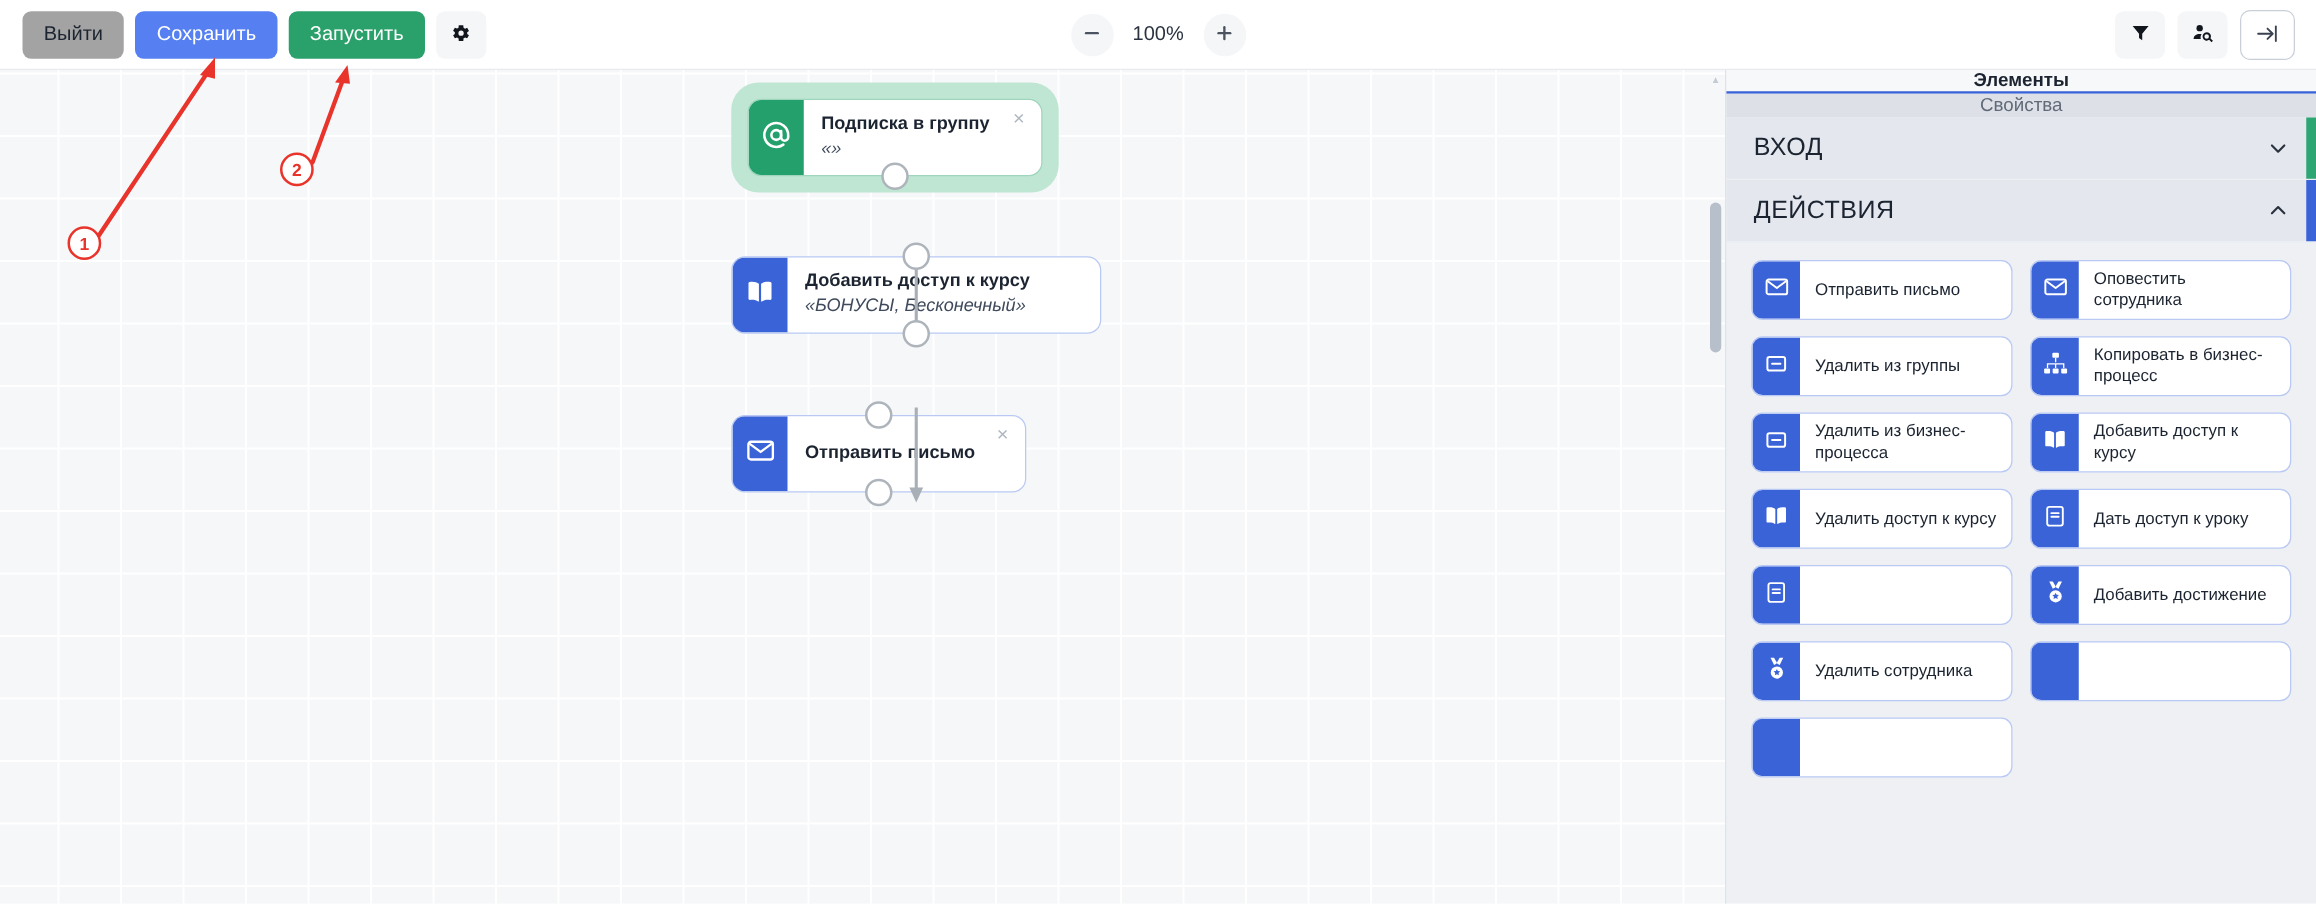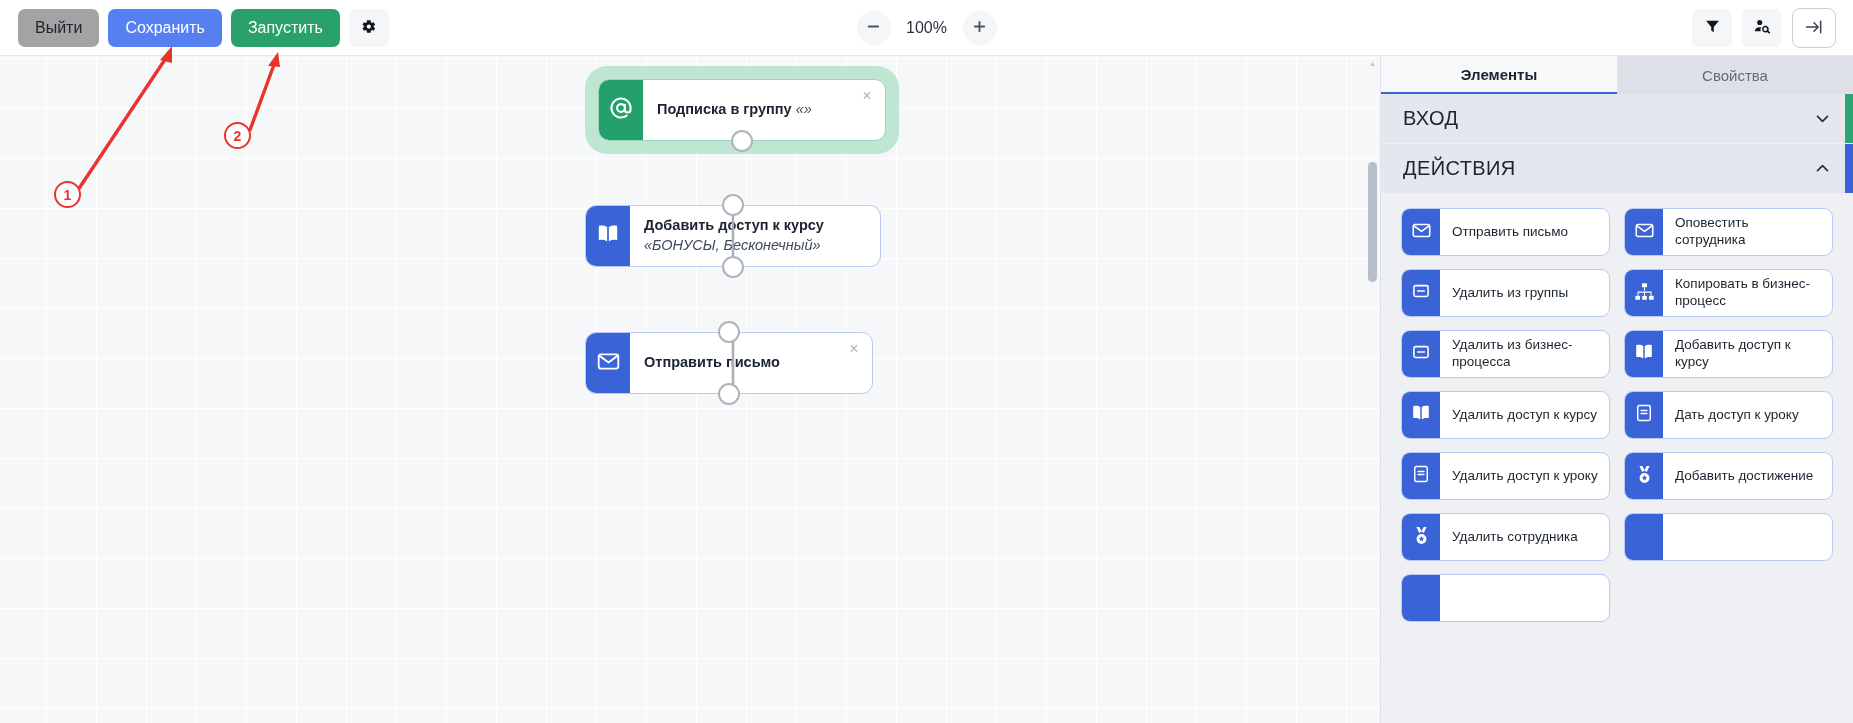--- a/index.html
+++ b/index.html
@@ -83,21 +83,21 @@
     color: #c4cbd4; font-size: 9px; text-align: center; line-height: 10px;
   }
 
   
   .node-wrap { position: absolute; }
   .node-glow {
     position: absolute; left: -13px; top: -13px; right: -13px; bottom: -13px;
     background: #bfe6d3; border-radius: 22px;
   }
   .node {
-    position: relative; width: 288px; min-height: 62px;
+    position: relative; width: 236px; min-height: 62px;
     background: #ffffff; border-radius: 11px;
     display: flex; align-items: stretch; overflow: hidden;
   }
   .node-green { border: 1px solid #9fd5bd; }
   .node-blue  { border: 1px solid #b9c9f3; }
   .node-badge {
     width: 44px; flex: 0 0 44px; display: flex; align-items: center;
     justify-content: center; color: #ffffff;
   }
   .badge-green { background: #23a06c; }
@@ -129,21 +129,21 @@
     background: #ffffff; border: 2.5px solid #e8342b; color: #e8342b;
     font-size: 14px; font-weight: bold; display: flex; align-items: center;
     justify-content: center; z-index: 61;
   }
 
   
   .panel {
     position: absolute; right: 0; top: 56px; width: 473px; height: 667px;
     background: #eef0f4; border-left: 1px solid #dfe3e9; overflow: hidden;
   }
-  .panel-tabs { display: flex; height: 38px; }
+  .panel-tabs { display: flex; height: 38px; flex-direction: column; }
   .panel-tab {
     flex: 1 1 50%; display: flex; align-items: center; justify-content: center;
     font-size: 15px; cursor: pointer; border: none; font-family: inherit;
   }
   .panel-tab.active {
     background: #f7f8fa; color: #1b2430; font-weight: bold;
     border-bottom: 2px solid #3b63d8;
   }
   .panel-tab.inactive { background: #dde1e7; color: #616a77; }
 
@@ -436,21 +436,20 @@
         <div class="card-label">Дать доступ к уроку</div>
       </div>
 
       <div class="card">
         <div class="card-badge">
           <span><svg width="20" height="20" viewBox="0 0 24 24" fill="none" stroke="#fff" stroke-width="1.8" stroke-linecap="round" stroke-linejoin="round">
                 <rect x="4.5" y="3" width="15" height="18" rx="2"></rect>
                 <path d="M8.5 9h7M8.5 12.5h7"></path>
               </svg></span>
         </div>
-        <div class="card-label">Удалить доступ к уроку</div>
       </div>
 
       <div class="card">
         <div class="card-badge">
           <span><svg width="21" height="21" viewBox="0 0 24 24" fill="#fff">
                 <path d="M6.2 2.4h3.2l3 5.1-3 1.6-3.2-6.7zm11.6 0h-3.2l-3 5.1 3 1.6 3.2-6.7z"></path>
                 <circle cx="12" cy="16" r="5.6"></circle>
                 <path d="M12 12.7l.9 1.9 2.1.3-1.5 1.5.4 2.1-1.9-1-1.9 1 .4-2.1-1.5-1.5 2.1-.3z" fill="#3b63d8"></path>
               </svg></span>
         </div>

